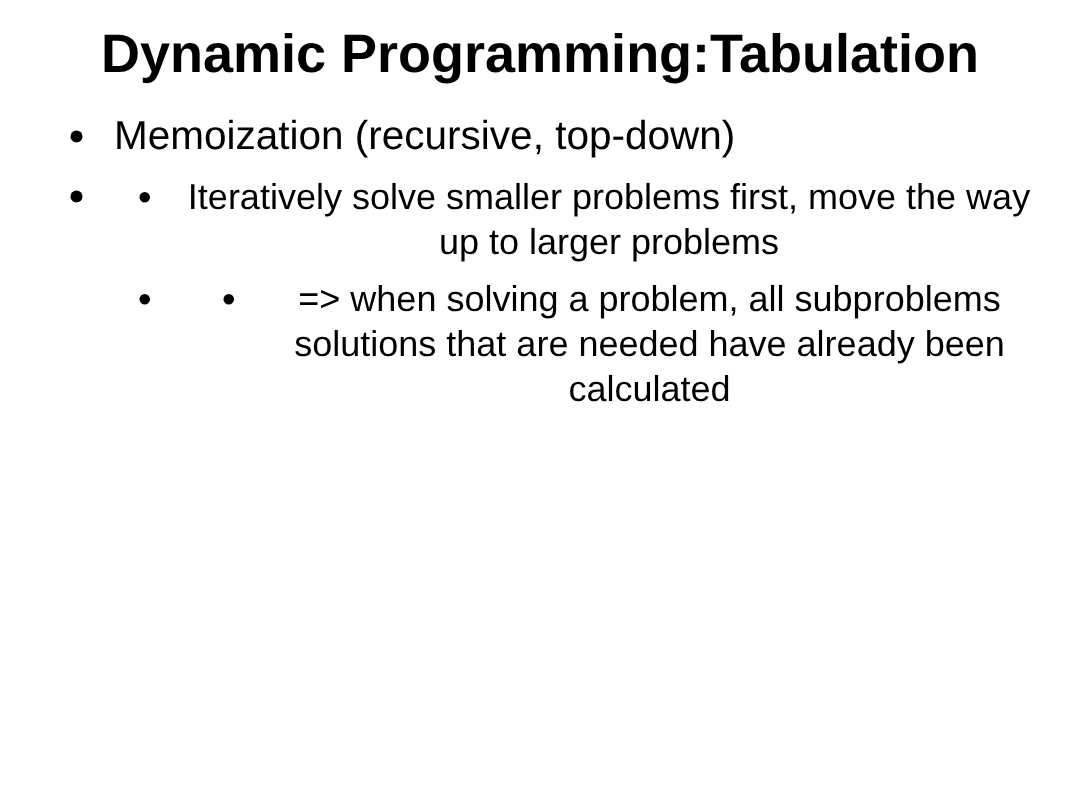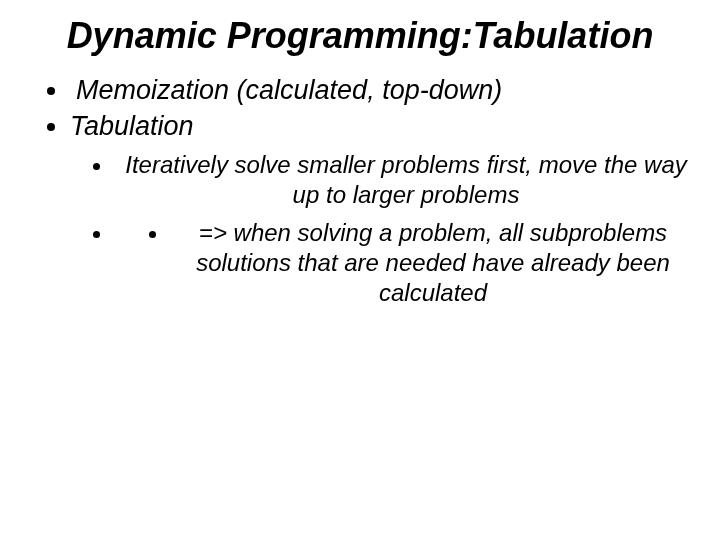--- a/index.html
+++ b/index.html
@@ -9,21 +9,20 @@
     height: 540px;
     background: #ffffff;
     font-family: Arial, Helvetica, sans-serif;
     color: #000;
   }
   .slide {
     width: 720px;
     height: 436px;
     box-sizing: border-box;
     padding: 10px 30px 20px 30px;
-    font-style: italic;
   }
   .title {
     font-size: 36px;
     font-weight: bold;
     text-align: center;
     line-height: 1.15;
     margin: 5px 0 18px 0;
   }
   ul.level1 {
     list-style-type: disc;
@@ -64,23 +63,22 @@
     padding-left: 6px;
   }
 </style>
 </head>
 <body>
 
 <div class="slide">
   <div class="title">Dynamic Programming:Tabulation</div>
 
   <ul class="level1">
-    <li class="shift">Memoization (calculated, top-down)</li>
+    <li class="shift">Memoization (recursive, top-down)</li>
     <li>
-      <span>Tabulation</span>
       <ul class="level2">
         <li class="shift">Iteratively solve smaller problems first, move the way up to larger problems</li>
         <li>
           <ul class="level3">
             <li>=&gt; when solving a problem, all subproblems solutions that are needed have already been calculated</li>
           </ul>
         </li>
       </ul>
     </li>
   </ul>

